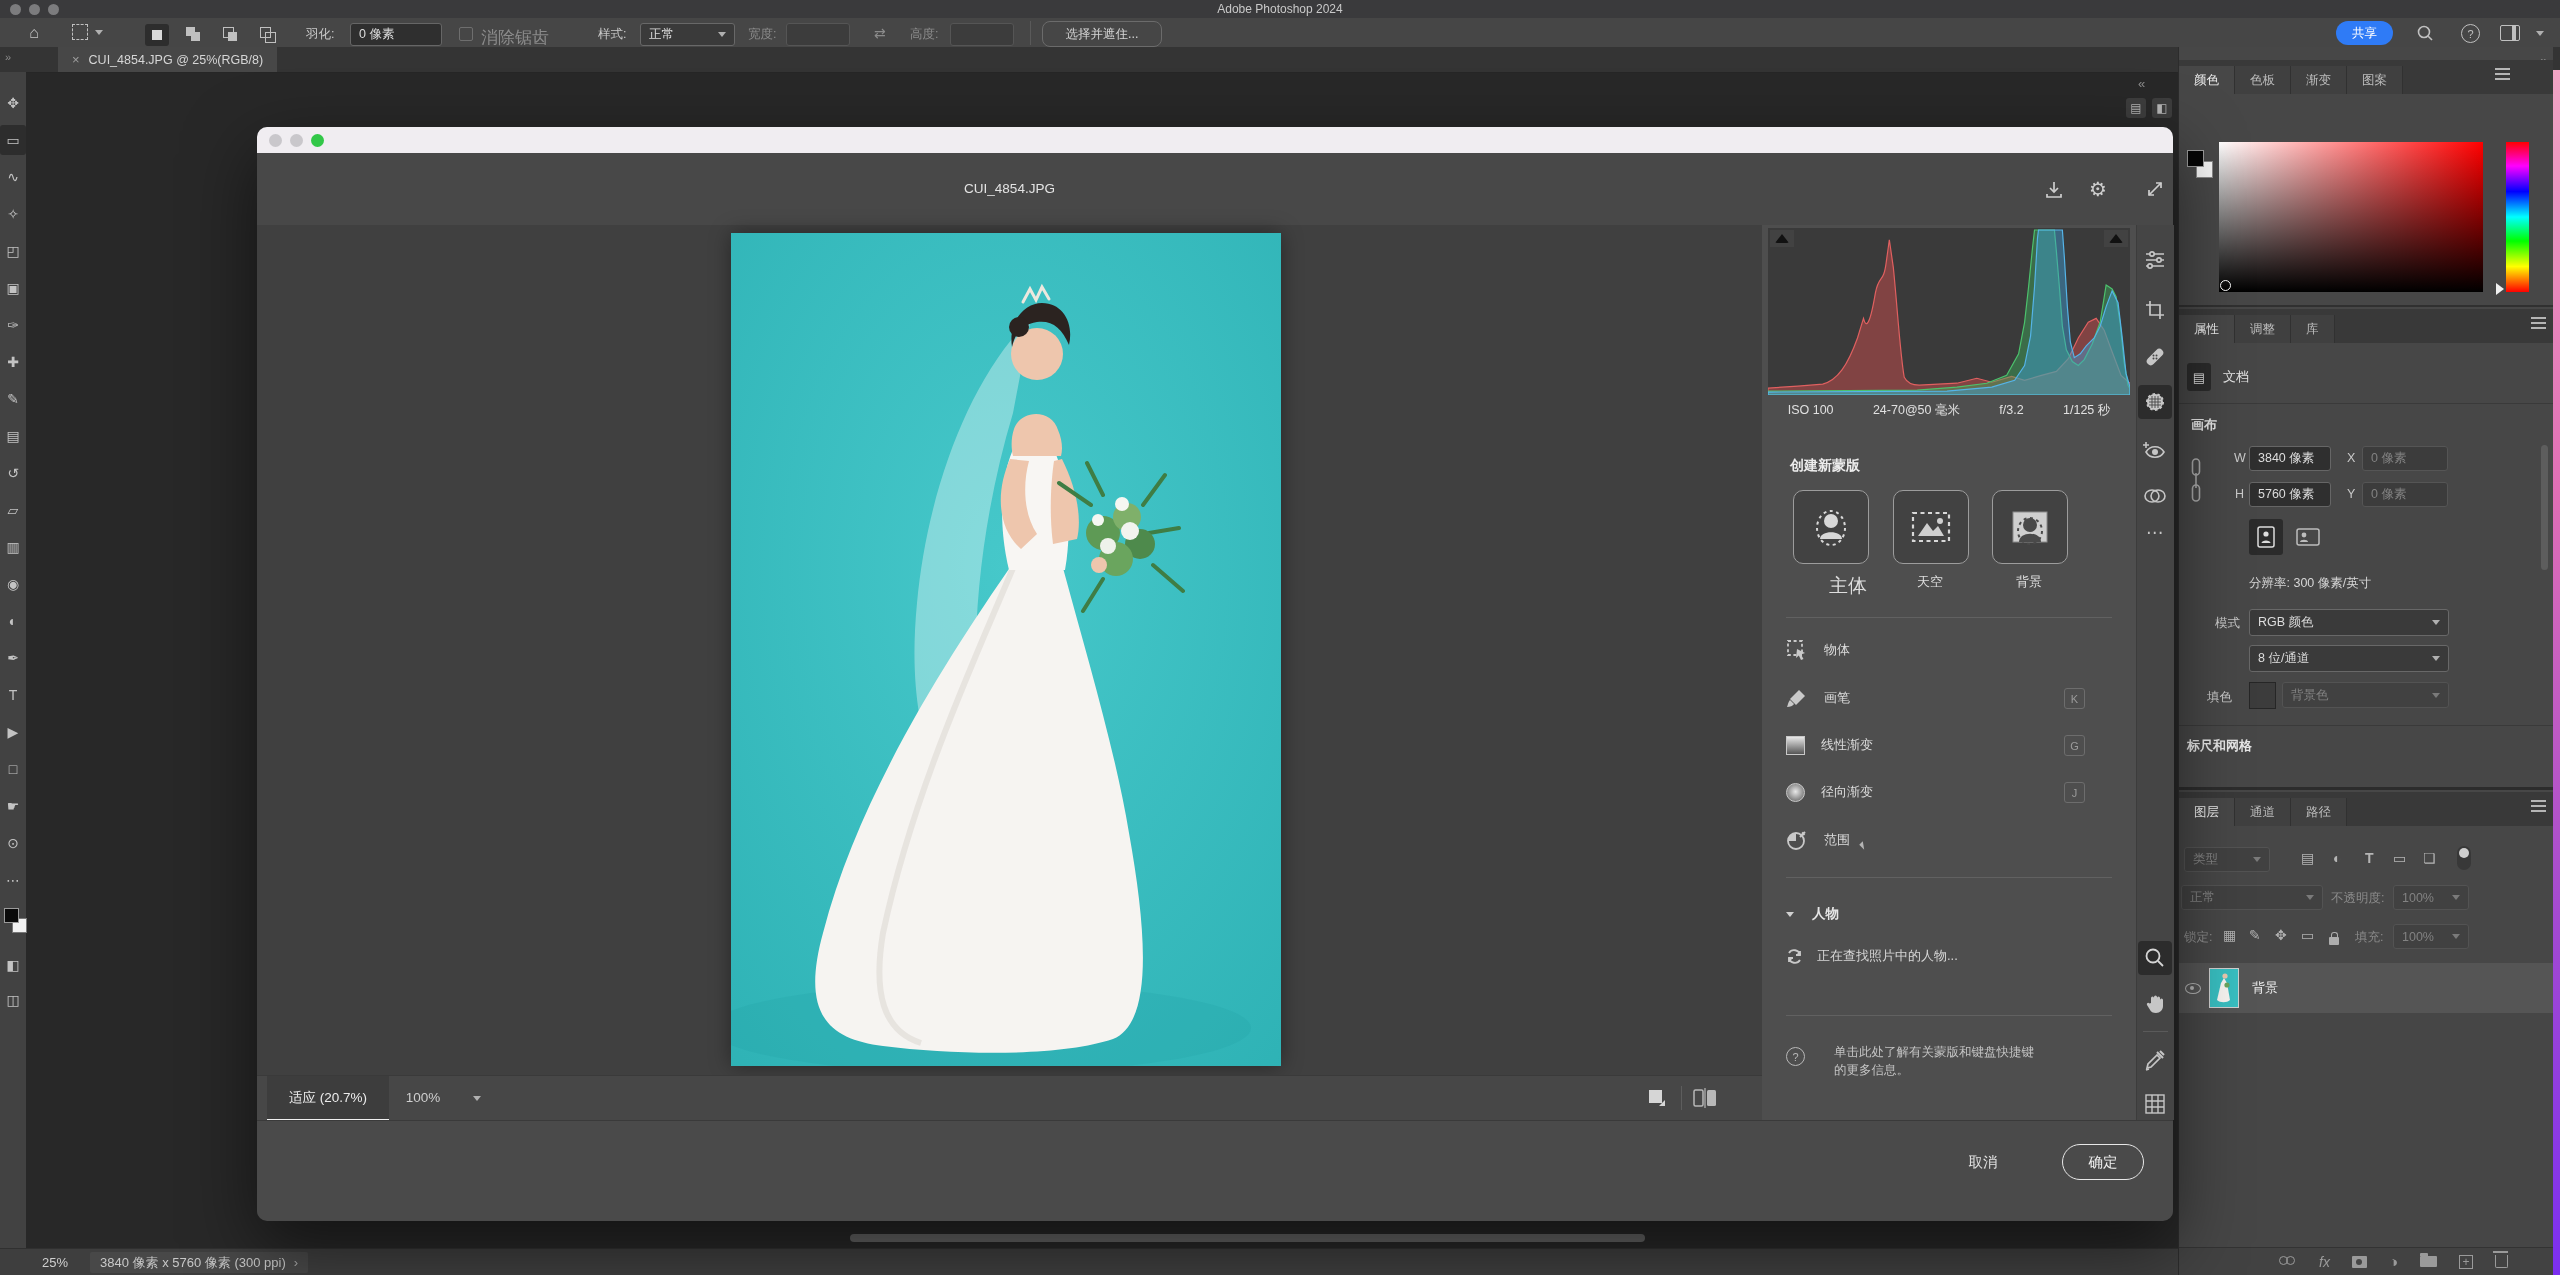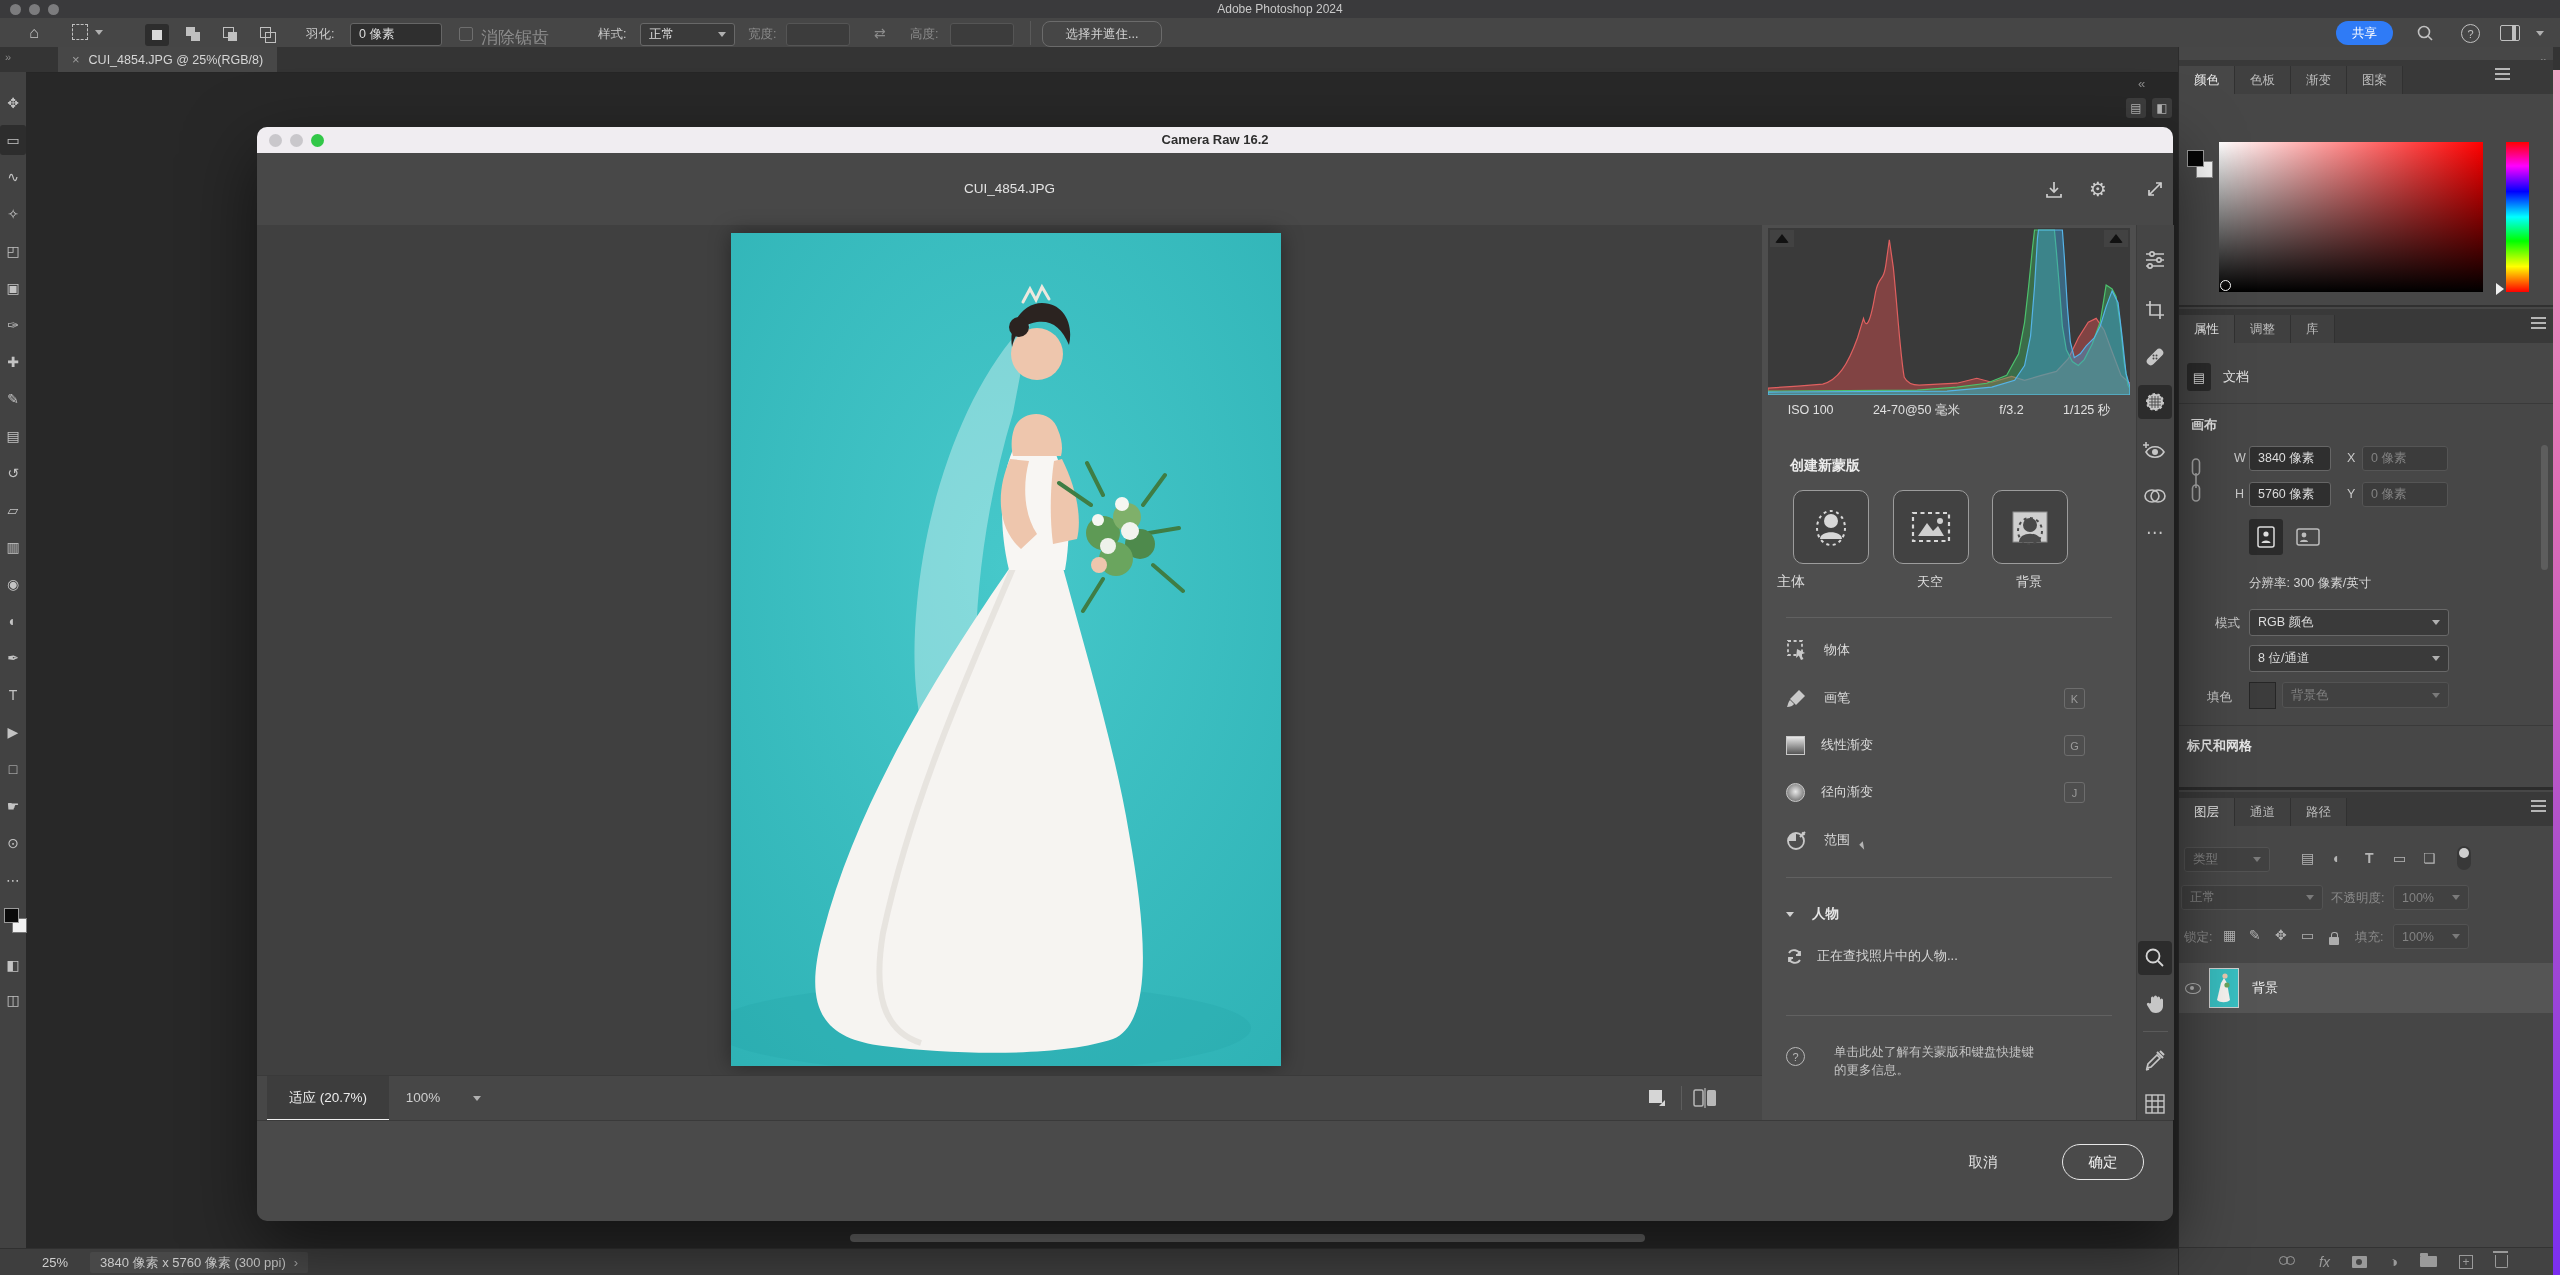--- a/index.html
+++ b/index.html
@@ -332,21 +332,20 @@
 </div>
 
 <div class="a" style="left:257px;top:127px;width:1916px;height:1093px;border-radius:10px;box-shadow:0 25px 70px rgba(0,0,0,.55);background:#4a4a4a">
 
   <div class="a f" style="left:0;top:0;width:1916px;height:26px;background:#f0edf1;border-radius:10px 10px 0 0">
     <div class="f" style="gap:8px;padding-left:12px">
       <span class="dot" style="background:#c9c7cb"></span>
       <span class="dot" style="background:#c9c7cb"></span>
       <span class="dot" style="background:#32c748"></span>
     </div>
-    <div class="a" style="left:0;right:0;top:5px;text-align:center;color:#2e2e2e;font-size:13px;font-weight:bold">Camera Raw 16.2</div>
   </div>
 
   <div class="a" style="left:0;top:26px;width:1916px;height:72px;background:#484848">
     <span class="a" style="left:0;width:1505px;top:28px;text-align:center;color:#e3e3e3;font-size:13.5px">CUI_4854.JPG</span>
     <span class="a" style="left:1786px;top:26px">
       <svg width="22" height="22" viewBox="0 0 22 22" stroke="#cfcfcf" stroke-width="1.7" fill="none">
           <path d="M11 3v9"></path>
           <path d="M7 9l4 4 4-4"></path>
           <path d="M4 15v3h14v-3"></path>
         </svg>
@@ -467,21 +466,21 @@
         <rect x="5" y="5" width="34" height="30" fill="none" stroke="#8b8b8b" stroke-width="1"></rect>
         <g fill="#4a4a4a">
             <circle cx="22" cy="18" r="7"></circle>
             <path d="M11 35 c0-11 22-11 22 0 z"></path>
           </g>
         <g stroke="#4a4a4a" stroke-width="2" fill="none">
             <ellipse cx="22" cy="24" rx="12" ry="13" stroke-dasharray="3 3.5"></ellipse>
           </g>
       </svg>
     </div>
-    <span class="a" style="left:15px;top:348px;width:74px;text-align:left;color:#dedede;font-size:14px">主体</span>
+    <span class="a" style="left:31px;top:348px;width:74px;text-align:right;color:#dedede;font-size:19px">主体</span>
     <span class="a" style="left:131px;top:348px;width:74px;text-align:center;color:#dedede;font-size:13px">天空</span>
     <span class="a" style="left:230px;top:348px;width:74px;text-align:center;color:#dedede;font-size:13px">背景</span>
 
     <div class="a hdiv" style="left:24px;top:392px;width:326px"></div>
 
     <div class="a crtool" style="left:24px;top:410px;width:326px;height:30px">
       <span>
         <svg width="22" height="22" viewBox="0 0 22 22">
             <rect x="2" y="2" width="14" height="14" fill="none" stroke="#c9c9c9" stroke-width="1.8" stroke-dasharray="3 2.6"></rect>
             <path d="M11 10 L19 14 L15 15.5 L17.5 20 L15 21 L12.8 16.6 L10 19 Z" fill="#c9c9c9"></path>

